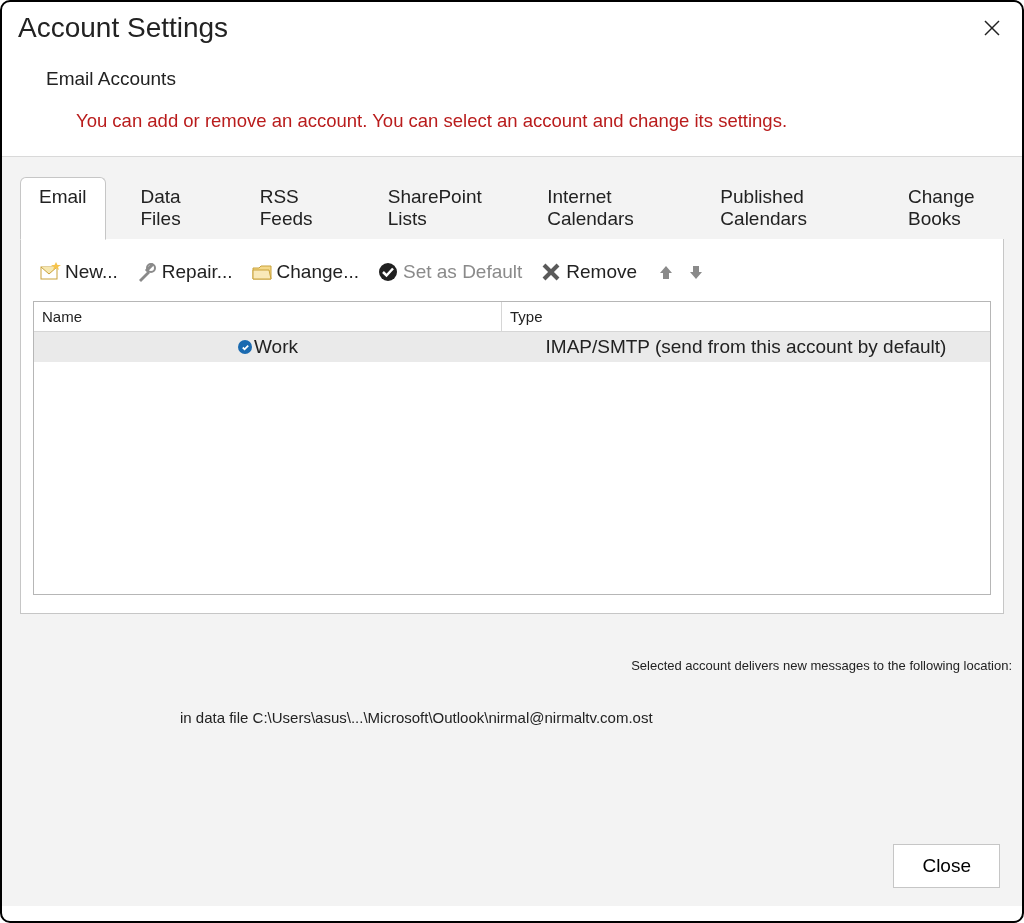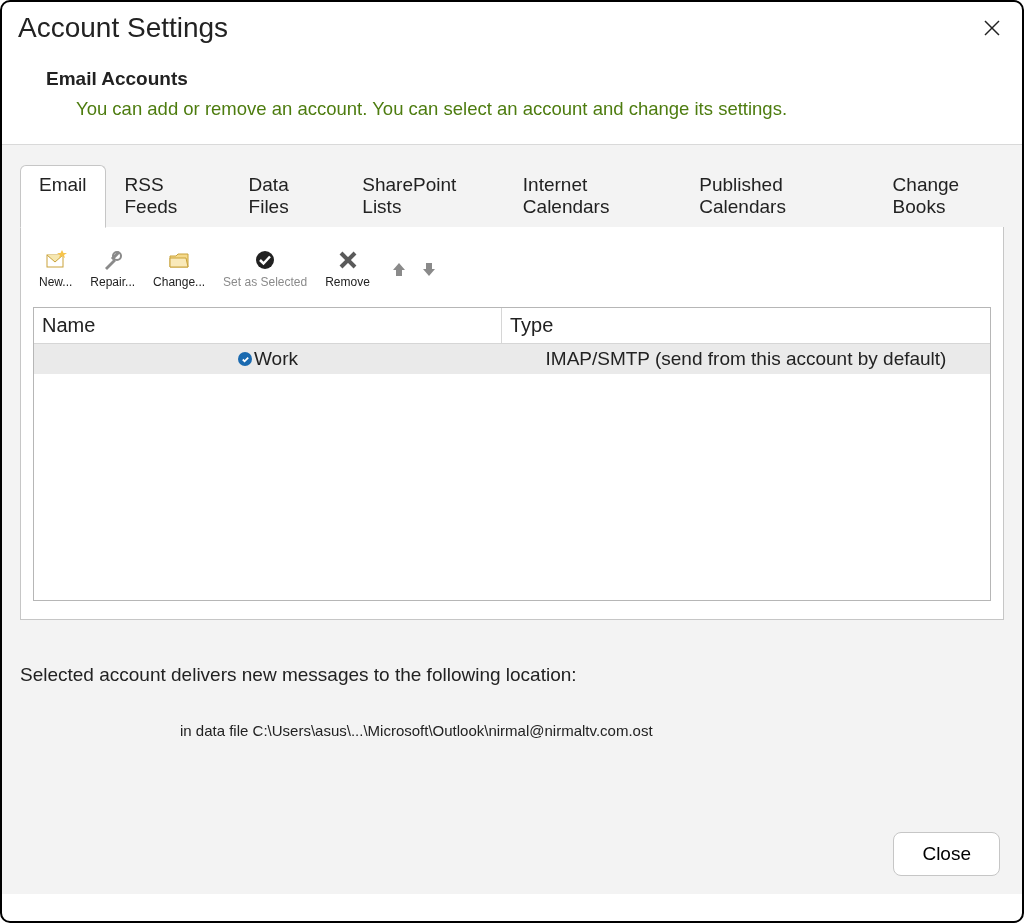--- a/index.html
+++ b/index.html
@@ -36,42 +36,42 @@
     justify-content: center;
   }
   .close-x svg { stroke: #222; stroke-width: 1.5; }
 
   
   .heading-block {
     padding: 16px 40px 24px 44px;
   }
   .heading-title {
     font-size: 19px;
-    font-weight: 700;
-    margin-bottom: 8px;
+    font-weight: 400;
+    margin-bottom: 20px;
   }
   .heading-desc {
     font-size: 18.5px;
     padding-left: 30px;
-    color: #4d7c0f;
+    color: #b91c1c;
   }
 
   
   .panel {
     background: #f3f3f3;
     border-top: 1px solid #d9d9d9;
     padding: 0;
     height: calc(923px - 173px);
     position: relative;
   }
 
   
   .tabs {
     display: flex;
-    gap: 0;
+    gap: 16px;
     padding: 20px 0 0 18px;
   }
   .tab {
     padding: 8px 18px 9px 18px;
     font-size: 19px;
     cursor: pointer;
     color: #222;
     border: 1px solid transparent;
     background: transparent;
     border-radius: 6px 6px 0 0;
@@ -101,25 +101,24 @@
     display: flex;
     align-items: center;
     gap: 6px;
     padding: 6px 0 18px 0;
     flex-wrap: wrap;
   }
   .tbtn {
     display: flex;
     align-items: center;
     gap: 4px;
-    font-size: 12px;
+    font-size: 19px;
     cursor: pointer;
     padding: 0 6px;
     color: #222;
-    flex-direction: column;
   }
   .tbtn.disabled { color: #8a8a8a; cursor: default; }
   .ticon {
     width: 22px;
     height: 22px;
     display: inline-flex;
     align-items: center;
     justify-content: center;
   }
   .ticon svg { display: block; }
@@ -132,21 +131,21 @@
     display: flex;
     flex-direction: column;
   }
   .th-row {
     display: flex;
     border-bottom: 1px solid #d6d6d6;
     background: #fff;
   }
   .th-cell {
     padding: 6px 8px;
-    font-size: 20px;
+    font-size: 15px;
     border-right: 1px solid #d6d6d6;
   }
   .th-cell.name { width: 468px; }
   .th-cell.type { flex: 1; border-right: none; }
   .td-row {
     display: flex;
     background: #eaeaea;
   }
   .td-cell {
     padding: 4px 8px;
@@ -169,23 +168,24 @@
     margin-right: 0px;
   }
   .check-badge svg { stroke: #fff; stroke-width: 2; }
 
   
   .delivery {
     padding: 44px 10px 0 10px;
     background: #f3f3f3;
   }
   .delivery-label {
-    font-size: 19px;
+    font-size: 13px;
     padding-left: 8px;
     margin-bottom: 36px;
+    text-align: right;
   }
   .delivery-folder {
     font-size: 19px;
     font-weight: 700;
     padding-left: 168px;
     margin-bottom: 16px;
   }
   .delivery-path {
     font-size: 15px;
     padding-left: 168px;
@@ -193,21 +193,21 @@
 
   
   .footer {
     position: absolute;
     right: 22px;
     bottom: 18px;
   }
   .btn-close {
     background: #fff;
     border: 1px solid #c6c6c6;
-    border-radius: 8px;
+    border-radius: 0;
     padding: 10px 28px;
     font-size: 19px;
     cursor: pointer;
     font-family: inherit;
   }
 
   .updown { display:flex; gap:8px; margin-left:6px; }
   .arrbtn { width:22px; height:22px; cursor:pointer; color:#8a8a8a; display:inline-flex; align-items:center; justify-content:center;}
 </style>
 </head>
@@ -225,22 +225,22 @@
 
 <div class="heading-block">
   <div class="heading-title">Email Accounts</div>
   <div class="heading-desc">You can add or remove an account. You can select an account and change its settings.</div>
 </div>
 
 <div class="panel">
 
   <div class="tabs">
     <div class="tab active">Email</div>
+    <div class="tab">Data Files</div>
     <div class="tab">RSS Feeds</div>
-    <div class="tab">Data Files</div>
     <div class="tab">SharePoint Lists</div>
     <div class="tab">Internet Calendars</div>
     <div class="tab">Published Calendars</div>
     <div class="tab">Change Books</div>
   </div>
 
   <div class="tab-content">
 
     <div class="toolbar">
       <div class="tbtn">
@@ -272,21 +272,21 @@
         </span>
         <span>Change...</span>
       </div>
       <div class="tbtn disabled">
         <span class="ticon">
           <svg width="20" height="20" viewBox="0 0 20 20">
               <circle cx="10" cy="10" r="9" fill="#212121"></circle>
               <polyline points="5,10 8.5,13.5 15,6.5" fill="none" stroke="#fff" stroke-width="2.5"></polyline>
             </svg>
         </span>
-        <span>Set as Selected</span>
+        <span>Set as Default</span>
       </div>
       <div class="tbtn">
         <span class="ticon">
           <svg width="20" height="20" viewBox="0 0 20 20">
               <line x1="3" y1="3" x2="17" y2="17" stroke="#5a5a5a" stroke-width="4"></line>
               <line x1="17" y1="3" x2="3" y2="17" stroke="#5a5a5a" stroke-width="4"></line>
             </svg>
         </span>
         <span>Remove</span>
       </div>

